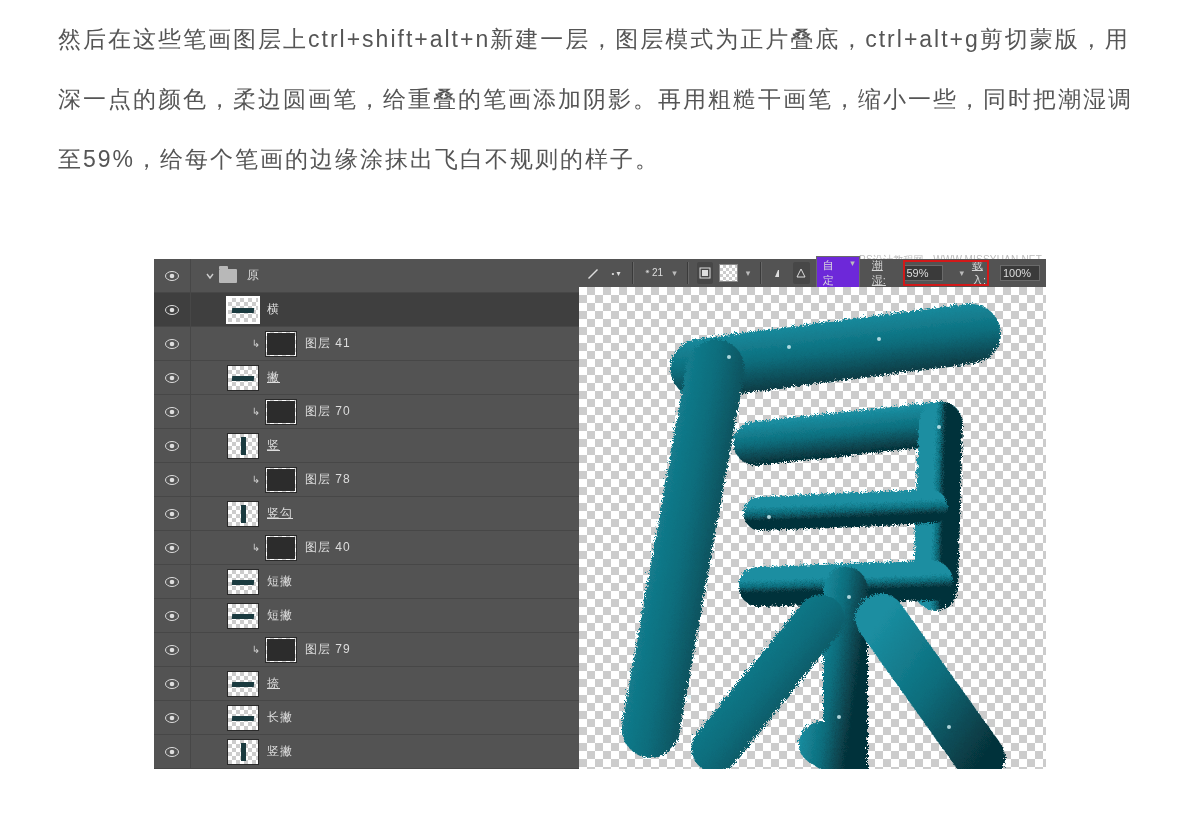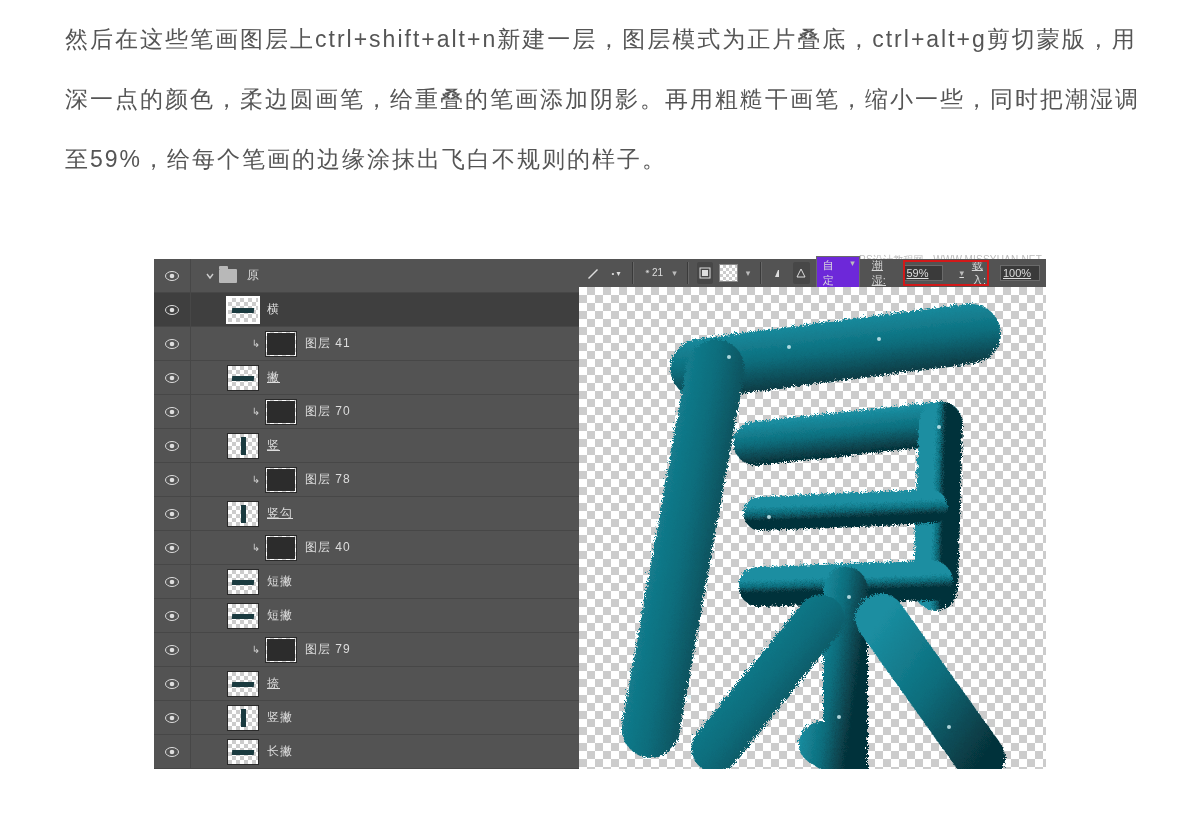--- a/index.html
+++ b/index.html
@@ -4,21 +4,20 @@
 <style>
   body {
     margin: 0;
     background: #fff;
     font-family: "Microsoft YaHei", "PingFang SC", sans-serif;
     color: #555;
     width: 1200px;
   }
   .article {
     padding: 10px 58px 40px 58px;
-    margin-left: 7px;
   }
   .article p {
     font-size: 23px;
     line-height: 2.6;
     letter-spacing: 2px;
     margin: 0;
   }
   .figure {
     margin: 30px auto 0;
     width: 892px;
@@ -187,21 +186,20 @@
     position:absolute;
     right:4px;
     top:1px;
     font-size:9px;
     color:#bbb;
   }
   .field-group {
     display:flex;
     align-items:center;
     gap:14px;
-    text-decoration:underline;
   }
   .field-group input {
     width: 34px;
     background:#3a3a3a;
     border:1px solid #6a6a6a;
     color:#ddd;
     font-size:11px;
     padding:1px 2px;
     text-align:left;
   }
@@ -395,33 +393,33 @@
         <span class="layer-label u">捺</span>
       </div>
       <div class="layer-row">
         <div class="eye">
           <svg width="14" height="10" viewBox="0 0 14 10">
             <ellipse cx="7" cy="5" rx="6.5" ry="4.5" fill="none" stroke="#ddd" stroke-width="1"></ellipse>
             <circle cx="7" cy="5" r="2.3" fill="#ddd"></circle>
           </svg>
         </div>
         <span class="indent i2"></span>
+        <span class="thumb stroke"></span>
+        <span class="layer-label">长撇</span>
+      </div>
+      <div class="layer-row">
+        <div class="eye">
+          <svg width="14" height="10" viewBox="0 0 14 10">
+            <ellipse cx="7" cy="5" rx="6.5" ry="4.5" fill="none" stroke="#ddd" stroke-width="1"></ellipse>
+            <circle cx="7" cy="5" r="2.3" fill="#ddd"></circle>
+          </svg>
+        </div>
+        <span class="indent i2"></span>
         <span class="thumb vstroke"></span>
         <span class="layer-label">竖撇</span>
-      </div>
-      <div class="layer-row">
-        <div class="eye">
-          <svg width="14" height="10" viewBox="0 0 14 10">
-            <ellipse cx="7" cy="5" rx="6.5" ry="4.5" fill="none" stroke="#ddd" stroke-width="1"></ellipse>
-            <circle cx="7" cy="5" r="2.3" fill="#ddd"></circle>
-          </svg>
-        </div>
-        <span class="indent i2"></span>
-        <span class="thumb stroke"></span>
-        <span class="layer-label">长撇</span>
       </div>
     </div>
 
   <div class="canvas-pane">
     <div class="toolbar">
       <div class="tb-ico">
         <svg width="14" height="14" viewBox="0 0 14 14">
             <path d="M2 12 L5 9 L11 3 L12 4 L6 10 L3 13 Z" fill="#ddd"></path>
           </svg>
       </div>

